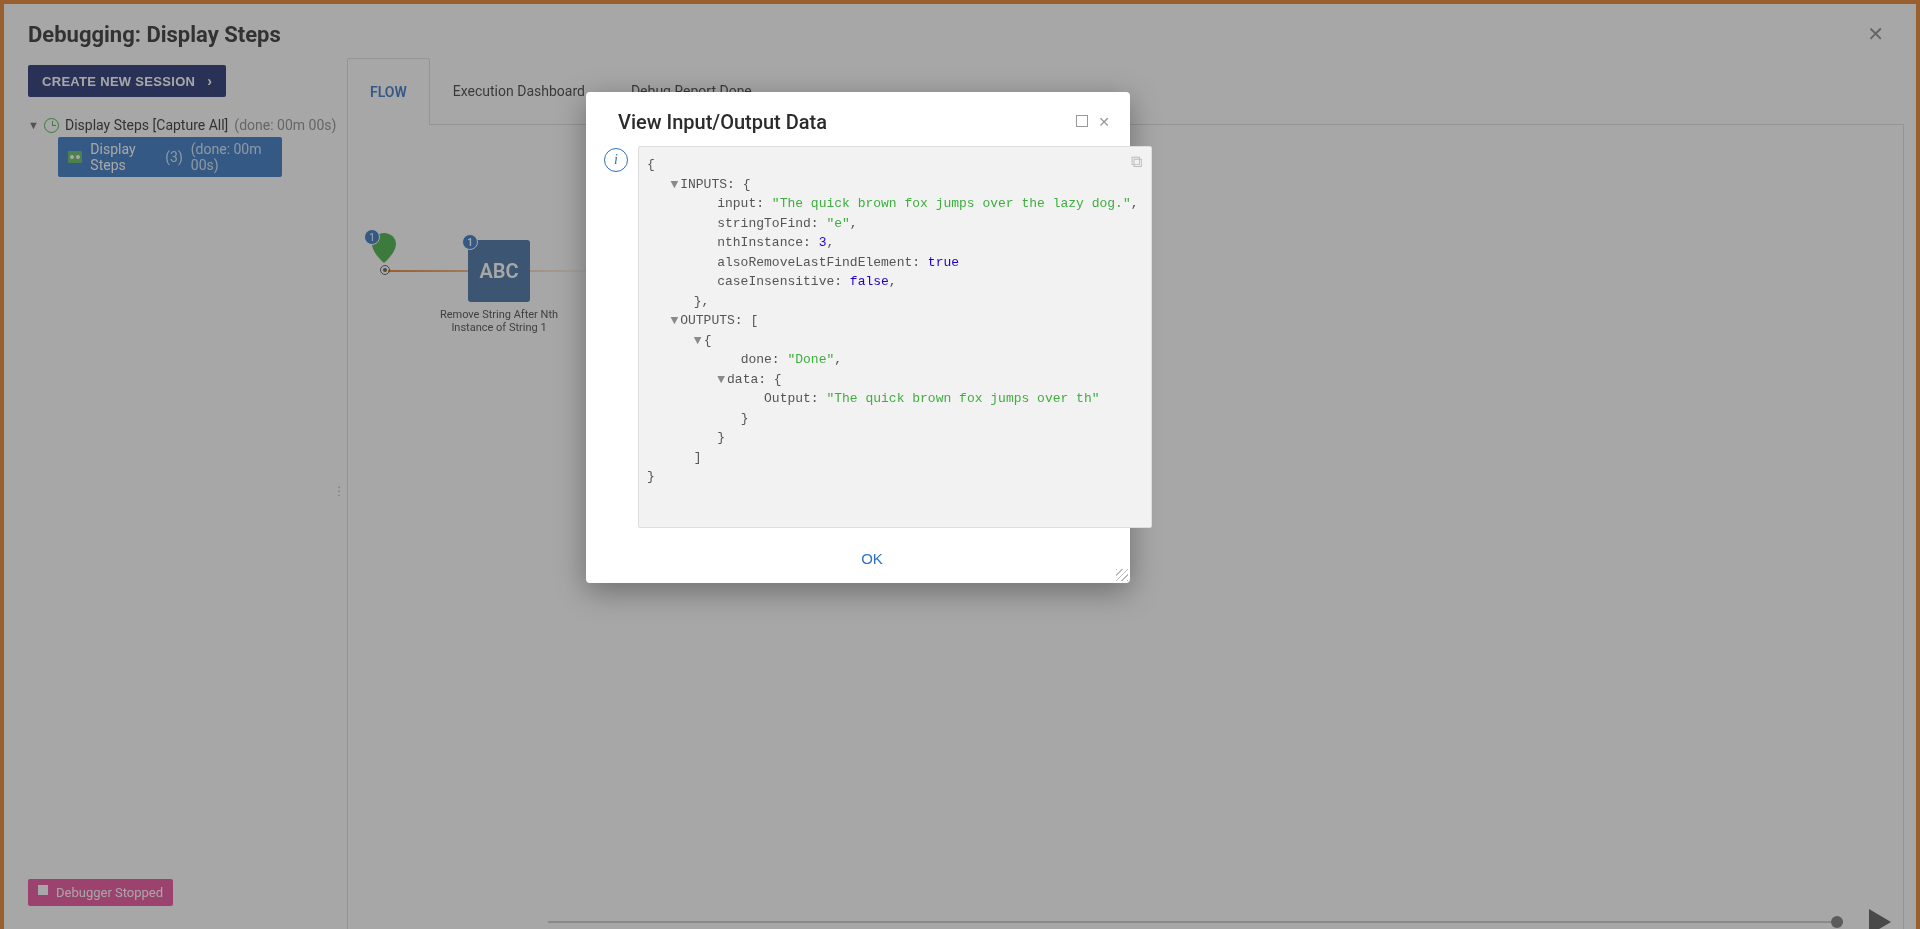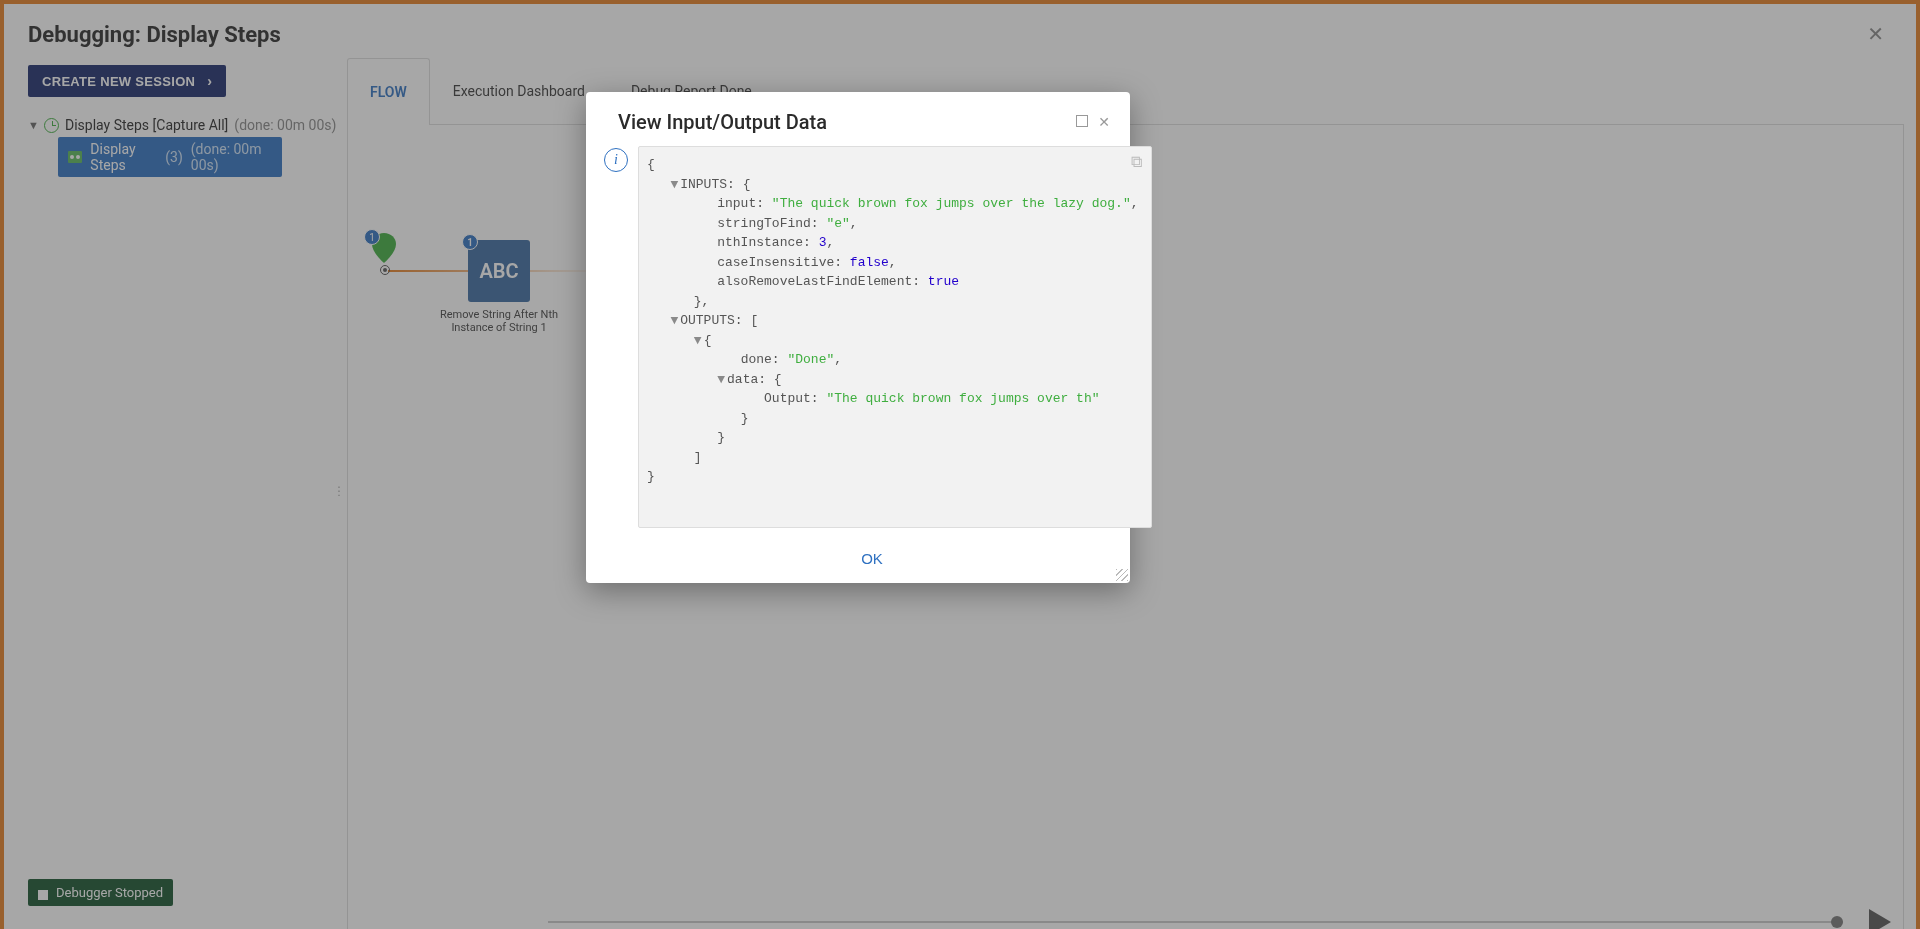--- a/index.html
+++ b/index.html
@@ -21,21 +21,21 @@
 .clock-icon::after { content: ""; position: absolute; top: 50%; left: 50%; width: 4px; height: 1px; background: #3fae3f; }
 .tree-label { color: #2b2b2b; }
 .grey-text { color: #888; }
 .tree-row2 { display:flex; align-items:center; gap:8px; background: #2f71c1; color:#fff; padding: 4px 10px; margin-left: 30px; border-radius: 2px; cursor:pointer; width: 224px; }
 .tree-row2 .flow-icon { width: 18px; height: 12px; background: #5ab95a; position: relative; border-radius: 1px; }
 .tree-row2 .flow-icon::before, .tree-row2 .flow-icon::after { content:""; position:absolute; width:4px; height:4px; background:#fff; border-radius:50%; top:4px; }
 .tree-row2 .flow-icon::before { left: 2px; }
 .tree-row2 .flow-icon::after { right: 2px; }
 .tree-row2 .lighter { color: #cfe3f7; }
 .sidebar-footer { position:absolute; bottom: 18px; left: 24px; }
-.debugger-badge { background: #14532d; color:#fff; font-size: 13px; padding: 6px 10px; display:inline-flex; align-items:flex-end; gap:8px; border-radius: 2px; }
+.debugger-badge { background: #ec4899; color:#fff; font-size: 13px; padding: 6px 10px; display:inline-flex; align-items:flex-start; gap:8px; border-radius: 2px; }
 .debugger-badge .sq { width:10px; height:10px; background:#fff; }
 .splitter { width: 8px; flex: 0 0 8px; display:flex; align-items:center; justify-content:center; color:#aaa; cursor: col-resize; font-size: 12px; letter-spacing: -2px; }
 .content { flex:1; position:relative; padding-right: 12px; }
 .tabs { display:flex; gap: 0; border-bottom: 1px solid #ddd; margin-top: 0; }
 .tab { padding: 25px 22px; font-size: 14px; color: #3a3a3a; cursor:pointer; border: 1px solid transparent; border-bottom: none; }
 .tab.active { color: #2f71c1; font-weight: 600; border-color: #ddd; background: #fff; border-radius: 3px 3px 0 0; position:relative; top: 1px; }
 .canvas { border: 1px solid #ddd; border-top: none; height: calc(100% - 50px); position: relative; background: #fff; }
 .flow-path { position:absolute; top: 145px; left: 40px; height: 2px; width: 250px; background: linear-gradient(to right, #e67e22, transparent 85%); }
 .start-node { position:absolute; top: 108px; left: 24px; }
 .pin { width: 24px; height: 30px; position:relative; }
@@ -172,22 +172,22 @@
   <div class="modal-body">
     <div class="info-circle">i</div>
     <div class="code-box">
       <span class="copy-icon">⧉</span>
 
       <div class="code-line"><span>{</span></div>
       <div class="code-line">   <span class="caret-tgl">▼</span><span class="k-key">INPUTS: {</span></div>
       <div class="code-line">         <span class="k-key">input: </span><span class="k-str">"The quick brown fox jumps over the lazy dog."</span><span>,</span></div>
       <div class="code-line">         <span class="k-key">stringToFind: </span><span class="k-str">"e"</span><span>,</span></div>
       <div class="code-line">         <span class="k-key">nthInstance: </span><span class="k-num">3</span><span>,</span></div>
+      <div class="code-line">         <span class="k-key">alsoRemoveLastFindElement: </span><span class="k-bool">true</span></div>
       <div class="code-line">         <span class="k-key">caseInsensitive: </span><span class="k-bool">false</span><span>,</span></div>
-      <div class="code-line">         <span class="k-key">alsoRemoveLastFindElement: </span><span class="k-bool">true</span></div>
       <div class="code-line">      <span>},</span></div>
       <div class="code-line">   <span class="caret-tgl">▼</span><span class="k-key">OUTPUTS: [</span></div>
       <div class="code-line">      <span class="caret-tgl">▼</span><span>{</span></div>
       <div class="code-line">            <span class="k-key">done: </span><span class="k-str">"Done"</span><span>,</span></div>
       <div class="code-line">         <span class="caret-tgl">▼</span><span class="k-key">data: {</span></div>
       <div class="code-line">               <span class="k-key">Output: </span><span class="k-str">"The quick brown fox jumps over th"</span></div>
       <div class="code-line">            <span>}</span></div>
       <div class="code-line">         <span>}</span></div>
       <div class="code-line">      <span>]</span></div>
       <div class="code-line"><span>}</span></div>

